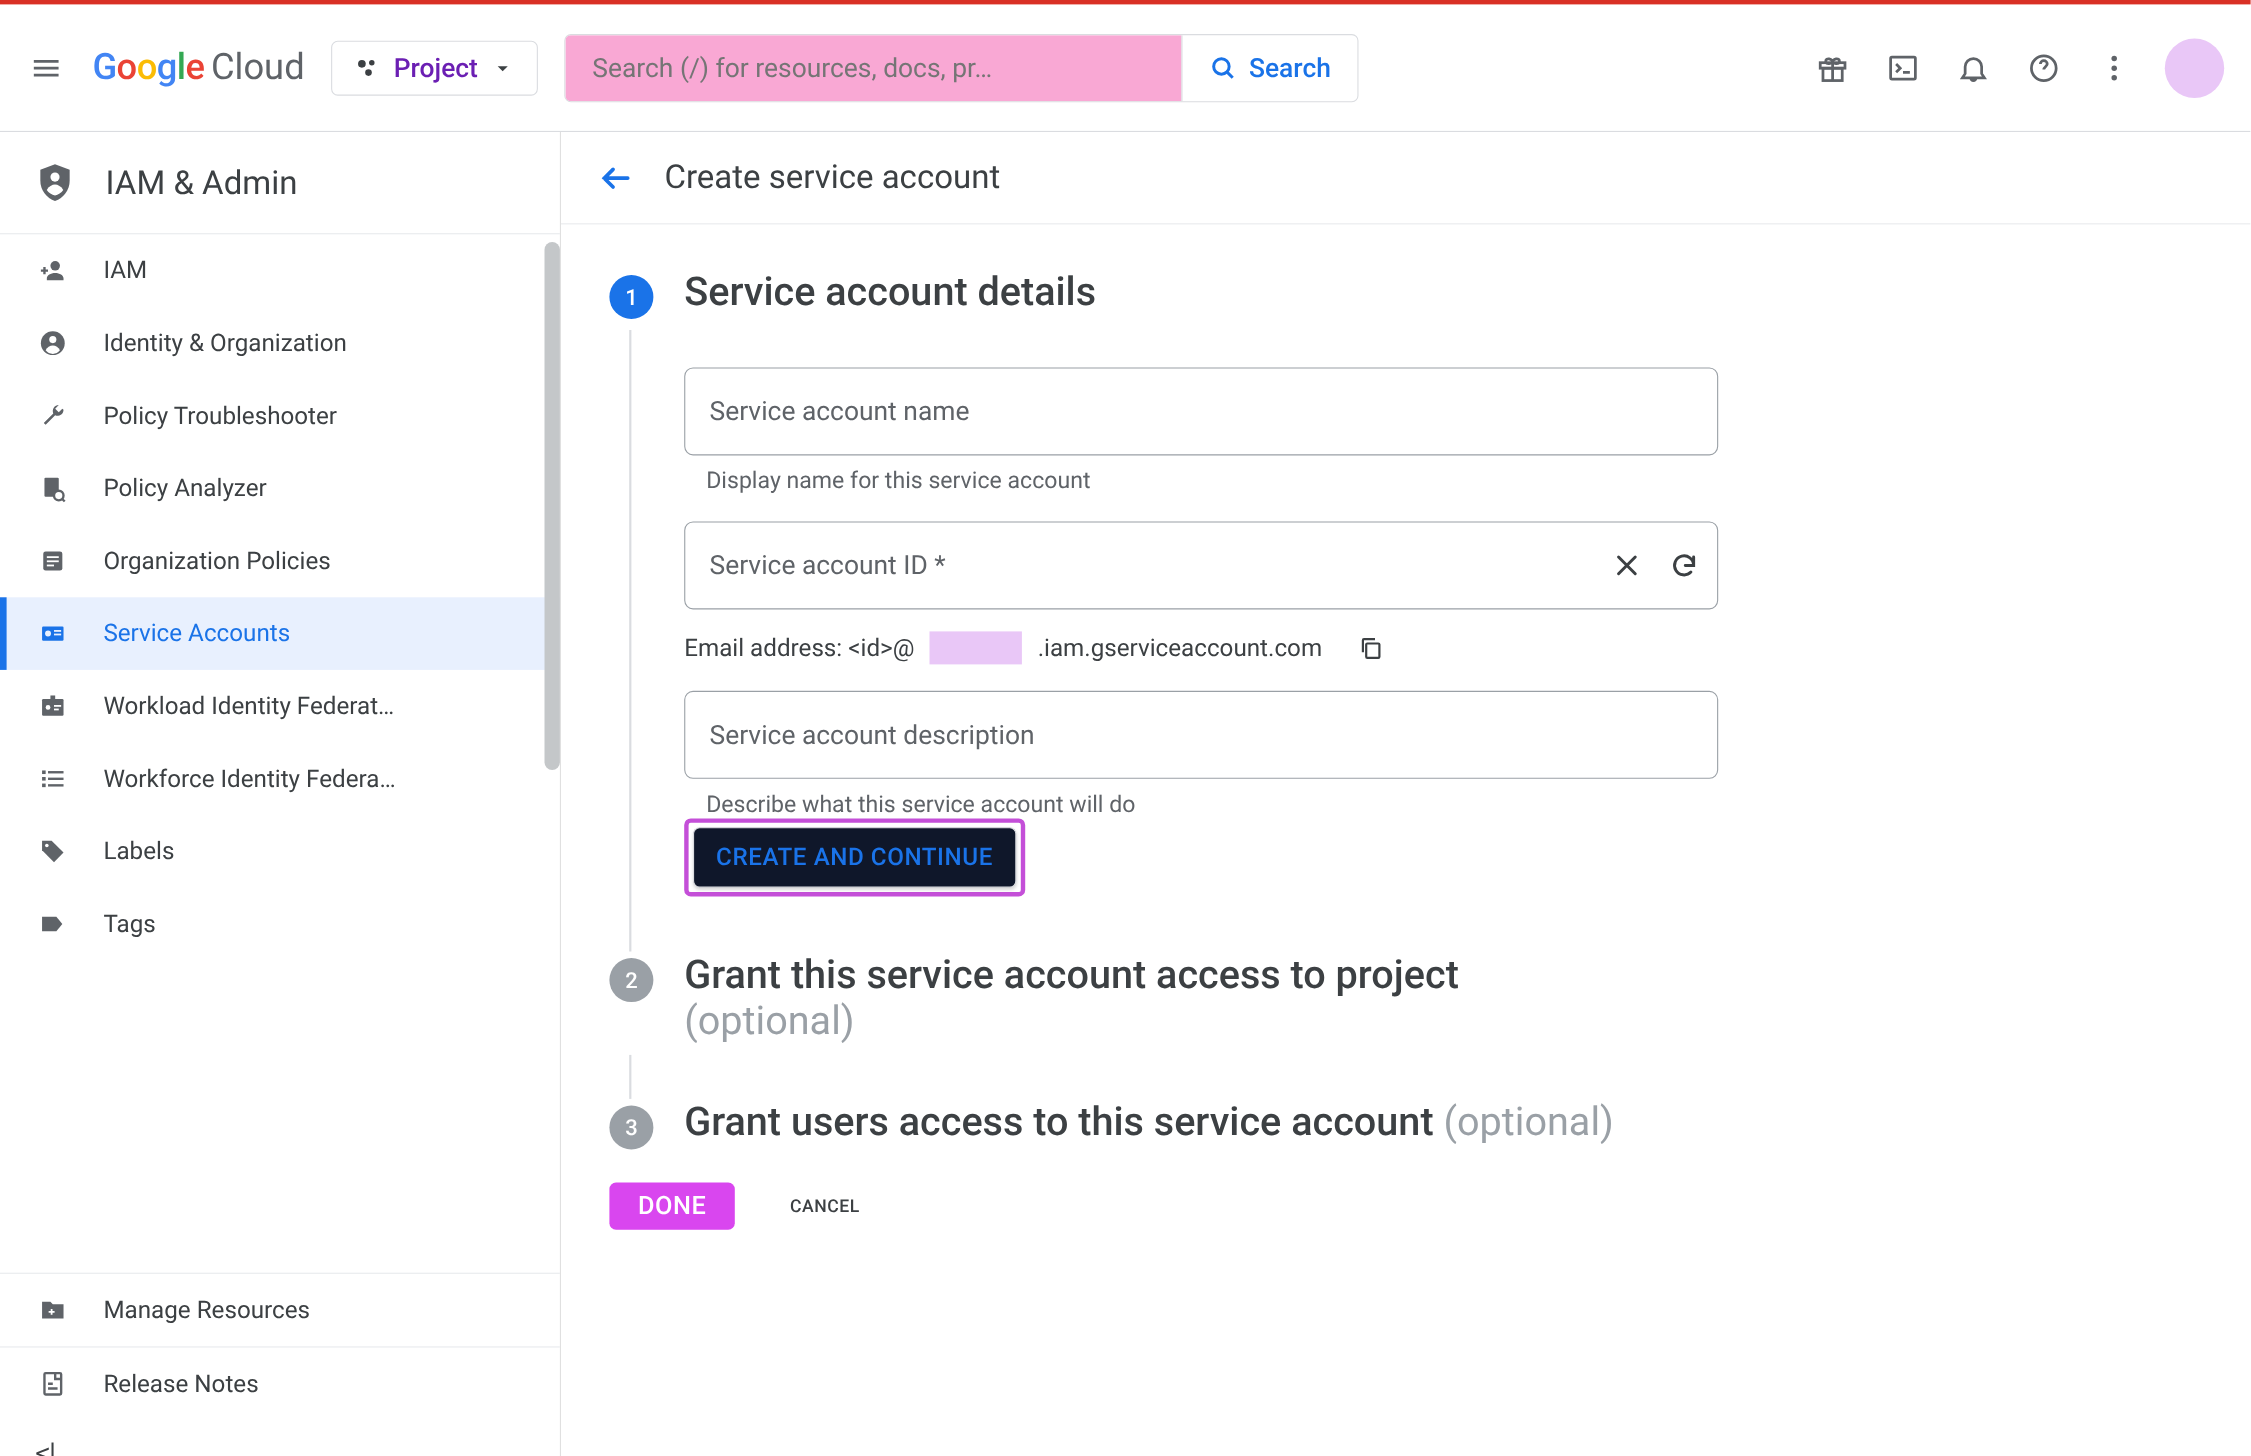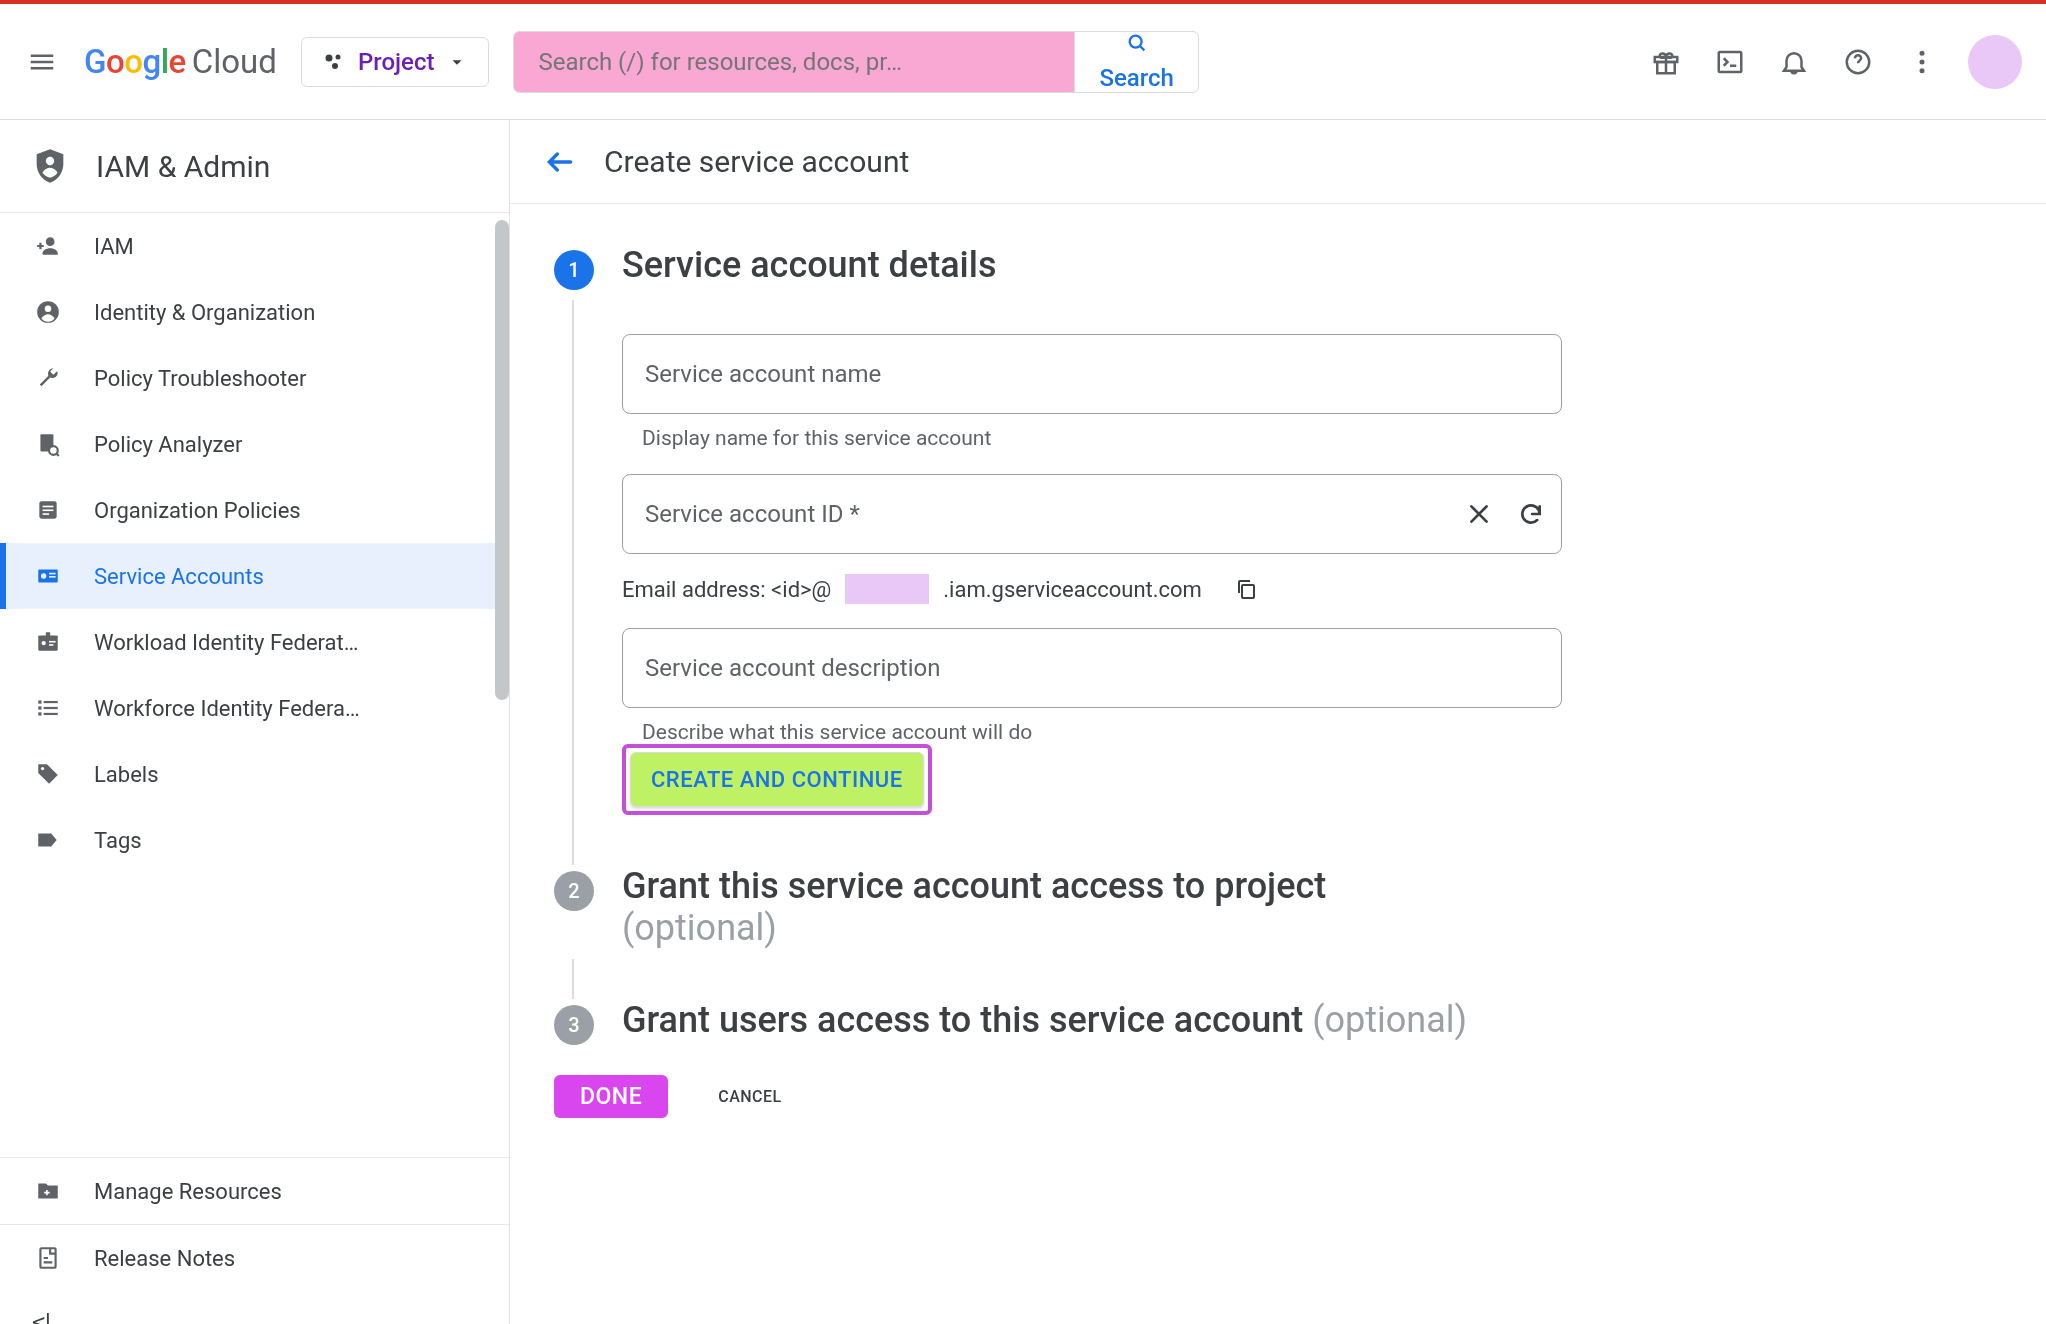--- a/index.html
+++ b/index.html
@@ -9,21 +9,21 @@
 .topbar { display:flex; align-items:center; height:116px; padding:0 24px; border-bottom:1px solid #dadce0; gap:24px; }
 .menu-btn{ width:36px; height:36px; display:flex; align-items:center; justify-content:center; cursor:pointer;}
 .logo { display:flex; align-items:center; gap:4px;}
 .logo-google { font-size:33px; font-weight:500; letter-spacing:-0.5px;}
 .logo-google span:nth-child(1){color:#4285F4}.logo-google span:nth-child(2){color:#EA4335}.logo-google span:nth-child(3){color:#FBBC05}.logo-google span:nth-child(4){color:#4285F4}.logo-google span:nth-child(5){color:#34A853}.logo-google span:nth-child(6){color:#EA4335}
 .logo-cloud{ font-size:33px; color:#5f6368; font-weight:400; margin-left:2px;}
 .project-picker{ display:flex; align-items:center; gap:12px; border:1px solid #dadce0; border-radius:6px; padding:10px 20px; cursor:pointer;}
 .project-picker span{ color:#6b1fb3; font-size:24px; font-weight:500;}
 .searchwrap{ flex:0 0 auto; display:flex; border:1px solid #dadce0; border-radius:6px; overflow:hidden; height:62px; }
 .searchinput{ width:560px; font-size:24px; color:#5f6368; padding:0 24px; border:none; outline:none; background:#f9a8d4;}
-.searchbtn{ display:flex; align-items:center; gap:10px; padding:0 24px; border-left:1px solid #dadce0; color:#1a73e8; font-size:24px; font-weight:500; cursor:pointer;flex-direction:column;}
+.searchbtn{ display:flex; align-items:center; gap:10px; padding:0 24px; border-left:1px solid #dadce0; color:#1a73e8; font-size:24px; font-weight:500; cursor:pointer;}
 .topicons{ margin-left:auto; display:flex; align-items:center; gap:28px;}
 .topicons .ic{ width:36px; height:36px; display:flex; align-items:center; justify-content:center; cursor:pointer; color:#5f6368;}
 .avatar{ width:54px; height:54px; border-radius:50%; background:#e9c7f7; cursor:pointer;}
 
 .shell{ display:flex; height:calc(1324px - 92px); }
 
 
 .side{ width:510px; border-right:1px solid #e0e0e0; display:flex; flex-direction:column; position:relative;}
 .side-head{ display:flex; align-items:center; gap:26px; padding:26px 30px; border-bottom:1px solid #e8eaed;}
 .side-head h1{ font-size:30px; font-weight:400; color:#3c4043;}
@@ -55,21 +55,21 @@
 .field input{ width:940px; height:80px; border:1px solid #9aa0a6; border-radius:8px; padding:0 22px; font-size:24px; color:#3c4043;}
 .field input::placeholder{ color:#5f6368;}
 .field .helper{ font-size:21px; color:#5f6368; margin-top:12px; margin-left:20px;}
 .id-row{ position:relative; width:940px;}
 .id-row input{ padding-right:120px;}
 .id-actions{ position:absolute; right:16px; top:50%; transform:translateY(-50%); display:flex; gap:22px;}
 .id-actions .ic{ cursor:pointer; width:30px; height:30px; display:flex; align-items:center; justify-content:center;}
 .emailrow{ margin-top:20px; font-size:22px; color:#3c4043; display:flex; align-items:center; gap:14px;}
 .emailrow .redact{ display:inline-block; width:84px; height:30px; background:#e9c7f7; }
 .emailrow .copy-ic{ margin-left:18px; cursor:pointer;}
-.create-btn{ margin-top:56px; padding:14px 20px; border:1px solid #dadce0; border-radius:6px; background:#bef264; color:#1a73e8; font-size:22px; font-weight:500; letter-spacing:0.5px; cursor:pointer; box-shadow:0 2px 3px rgba(0,0,0,0.15);}
+.create-btn{ margin-top:56px; padding:14px 20px; border:1px solid #dadce0; border-radius:6px; background:#0f172a; color:#1a73e8; font-size:22px; font-weight:500; letter-spacing:0.5px; cursor:pointer; box-shadow:0 2px 3px rgba(0,0,0,0.15);}
 .hl{ border:4px solid #c44fd8; border-radius:6px; display:inline-block; padding:4px;}
 
 .btnrow{ display:flex; gap:30px; margin-top:30px; align-items:center;}
 .primary-btn{ background:#d946ef; color:#fff; font-size:23px; font-weight:500; padding:8px 26px; border:none; border-radius:6px; cursor:pointer; letter-spacing:0.5px;}
 .text-btn{ background:none; border:none; color:#3c4043; font-size:16px; font-weight:500; cursor:pointer; letter-spacing:0.5px;margin-left:20px;}
 
 svg{ display:block;}
 </style>
 </head>
 <body>

